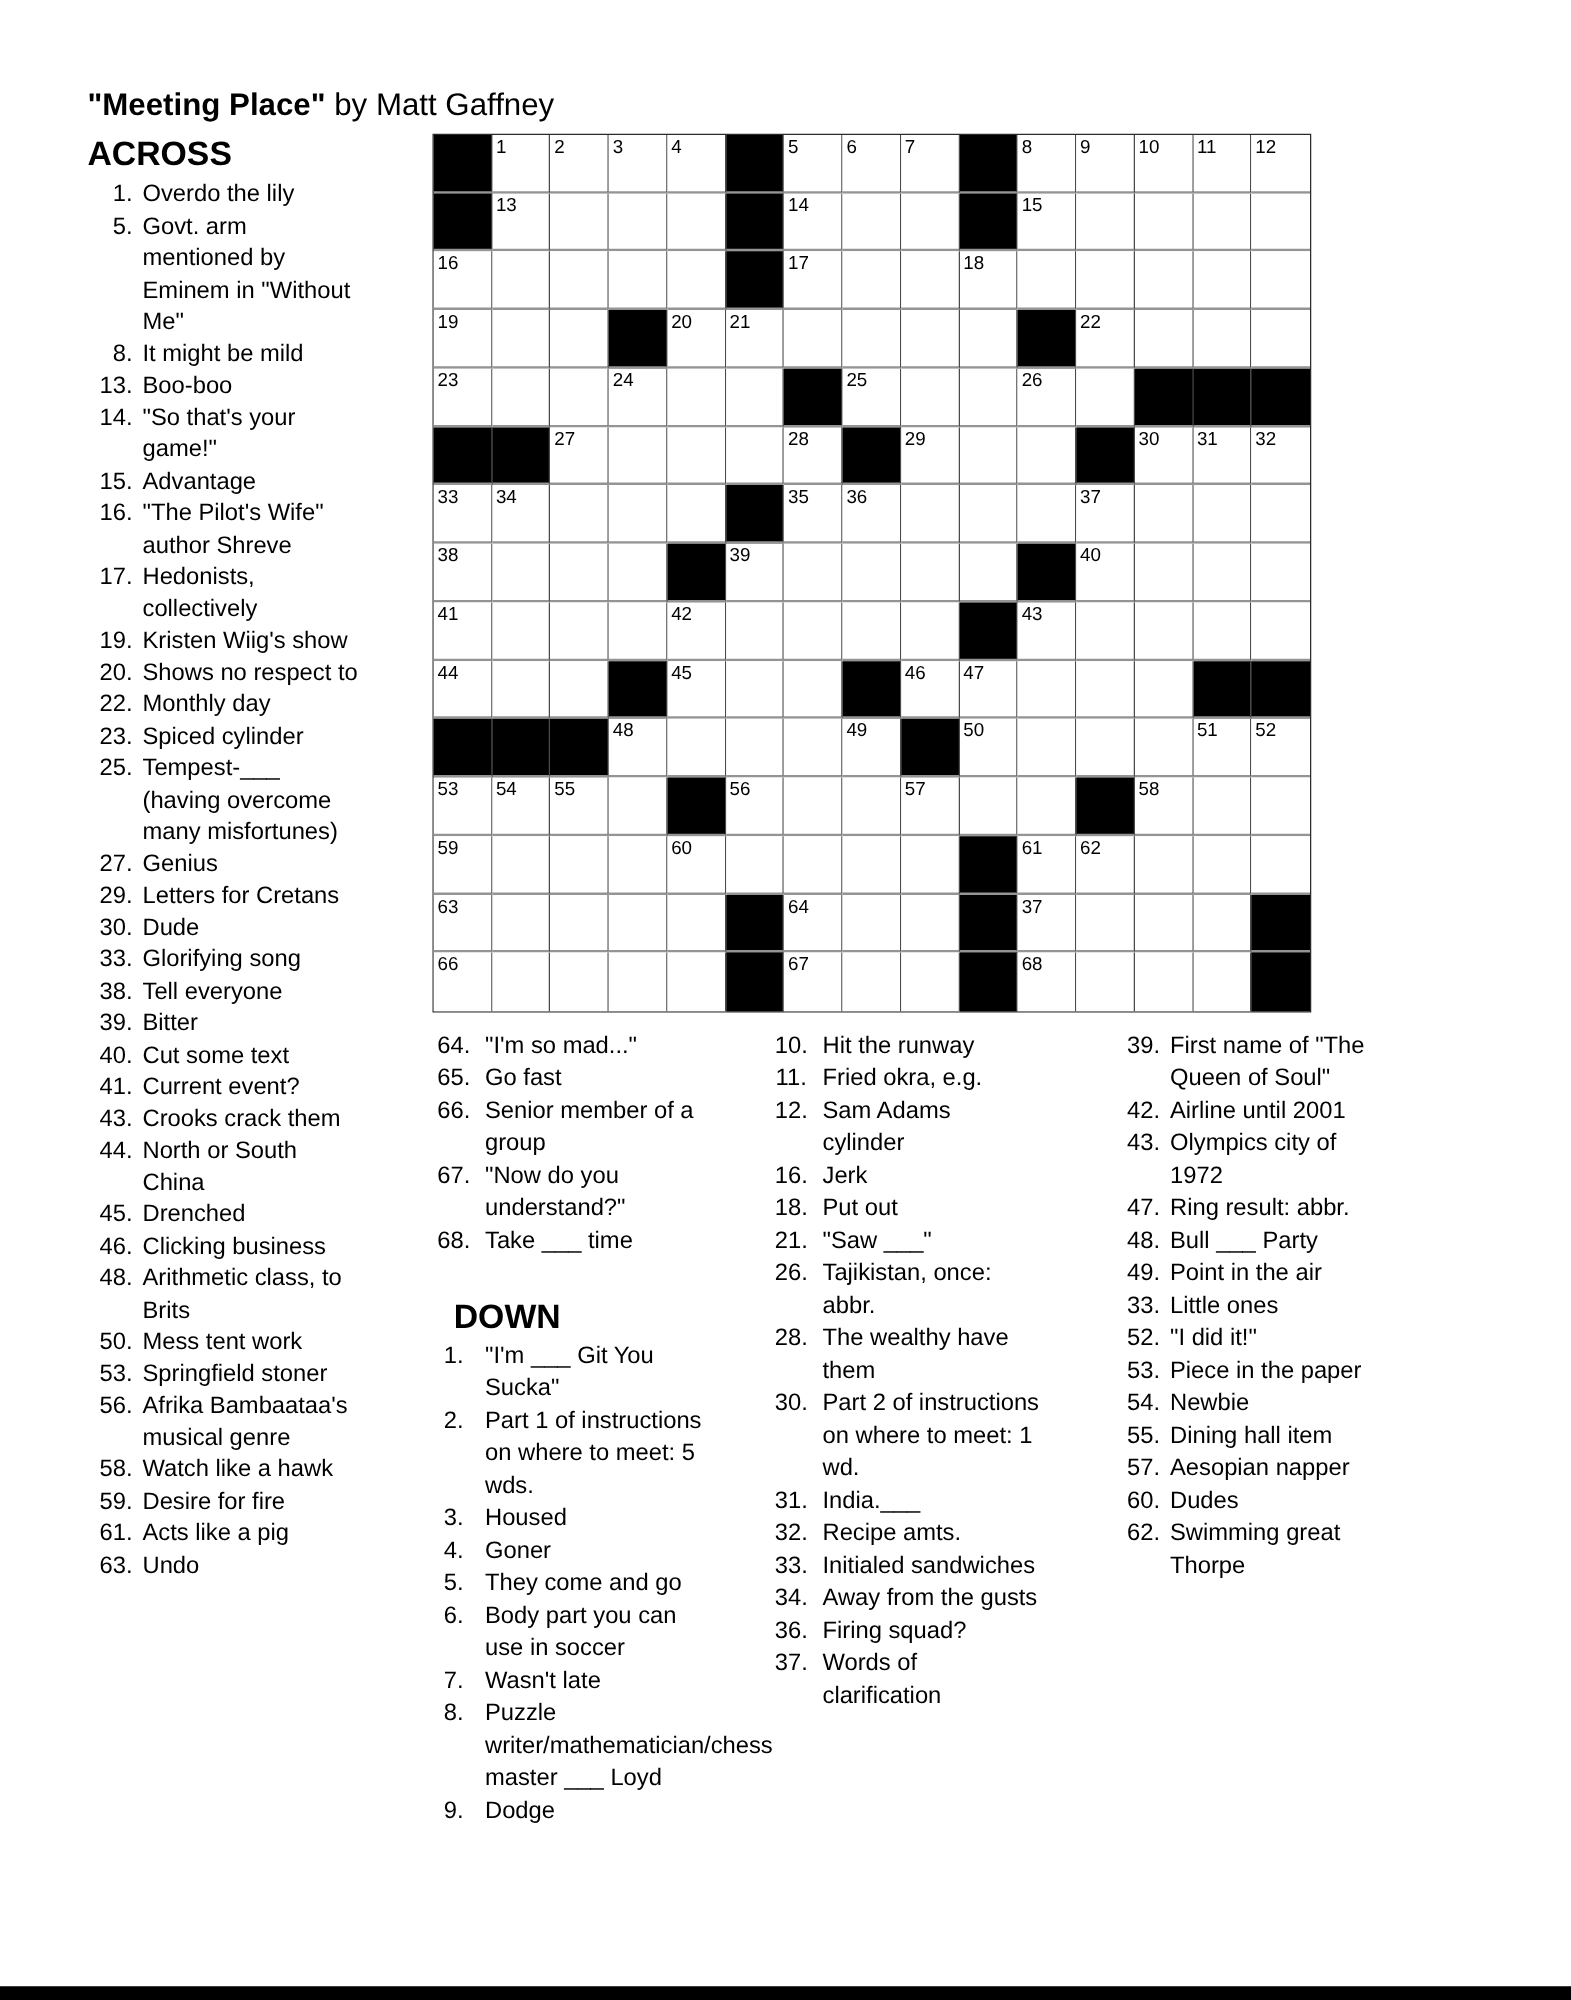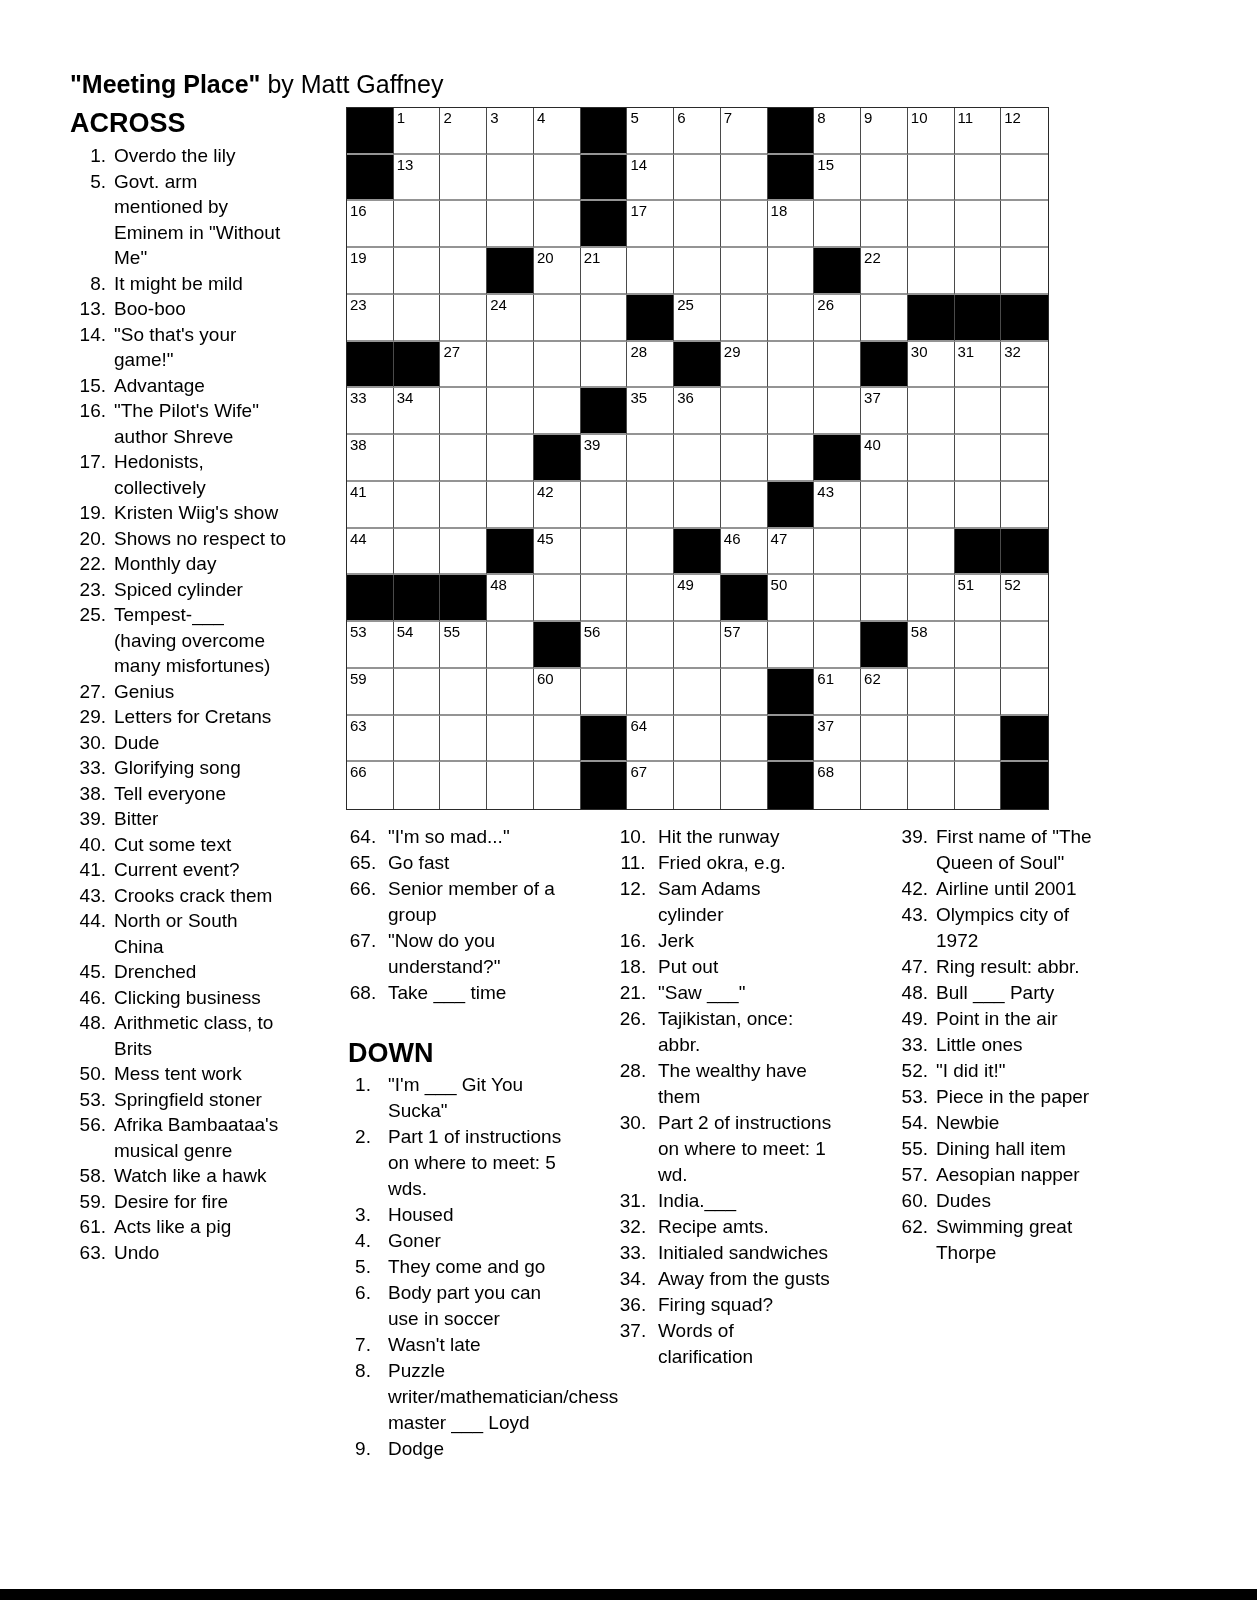--- a/index.html
+++ b/index.html
@@ -6,21 +6,21 @@
   html,body { background:#fff; }
   body {
     width:1257px; height:1600px; position:relative;
     color:#000; font-family:"Liberation Sans", sans-serif;
     overflow:hidden;
   }
   .title { position:absolute; left:70px; top:70px; font-size:25px; white-space:pre; }
   .title .bold { font-weight:bold; }
   .hdr { font-weight:bold; font-size:27px; line-height:30px; }
   #across-hdr { position:absolute; left:70px; top:108px; }
-  .down-hdr { margin:32px 0 4px 2px; }
+  .down-hdr { margin:32px 0 4px 17px; }
 
   .cluecol { position:absolute; font-size:19px; }
   #col-left { left:70px;  top:143px; width:270px; line-height:25.5px; }
   #col-mid  { left:346px; top:824px; width:290px; line-height:26px; }
   #col-3    { left:616px; top:824px; width:260px; line-height:26px; }
   #col-4    { left:890px; top:824px; width:260px; line-height:26px; }
 
   .clue { display:flex; align-items:baseline; }
   .cn { flex:none; width:44px; text-align:right; padding-right:8px; }
   #col-mid .cn, #col-3 .cn { width:42px;text-align:center; }

